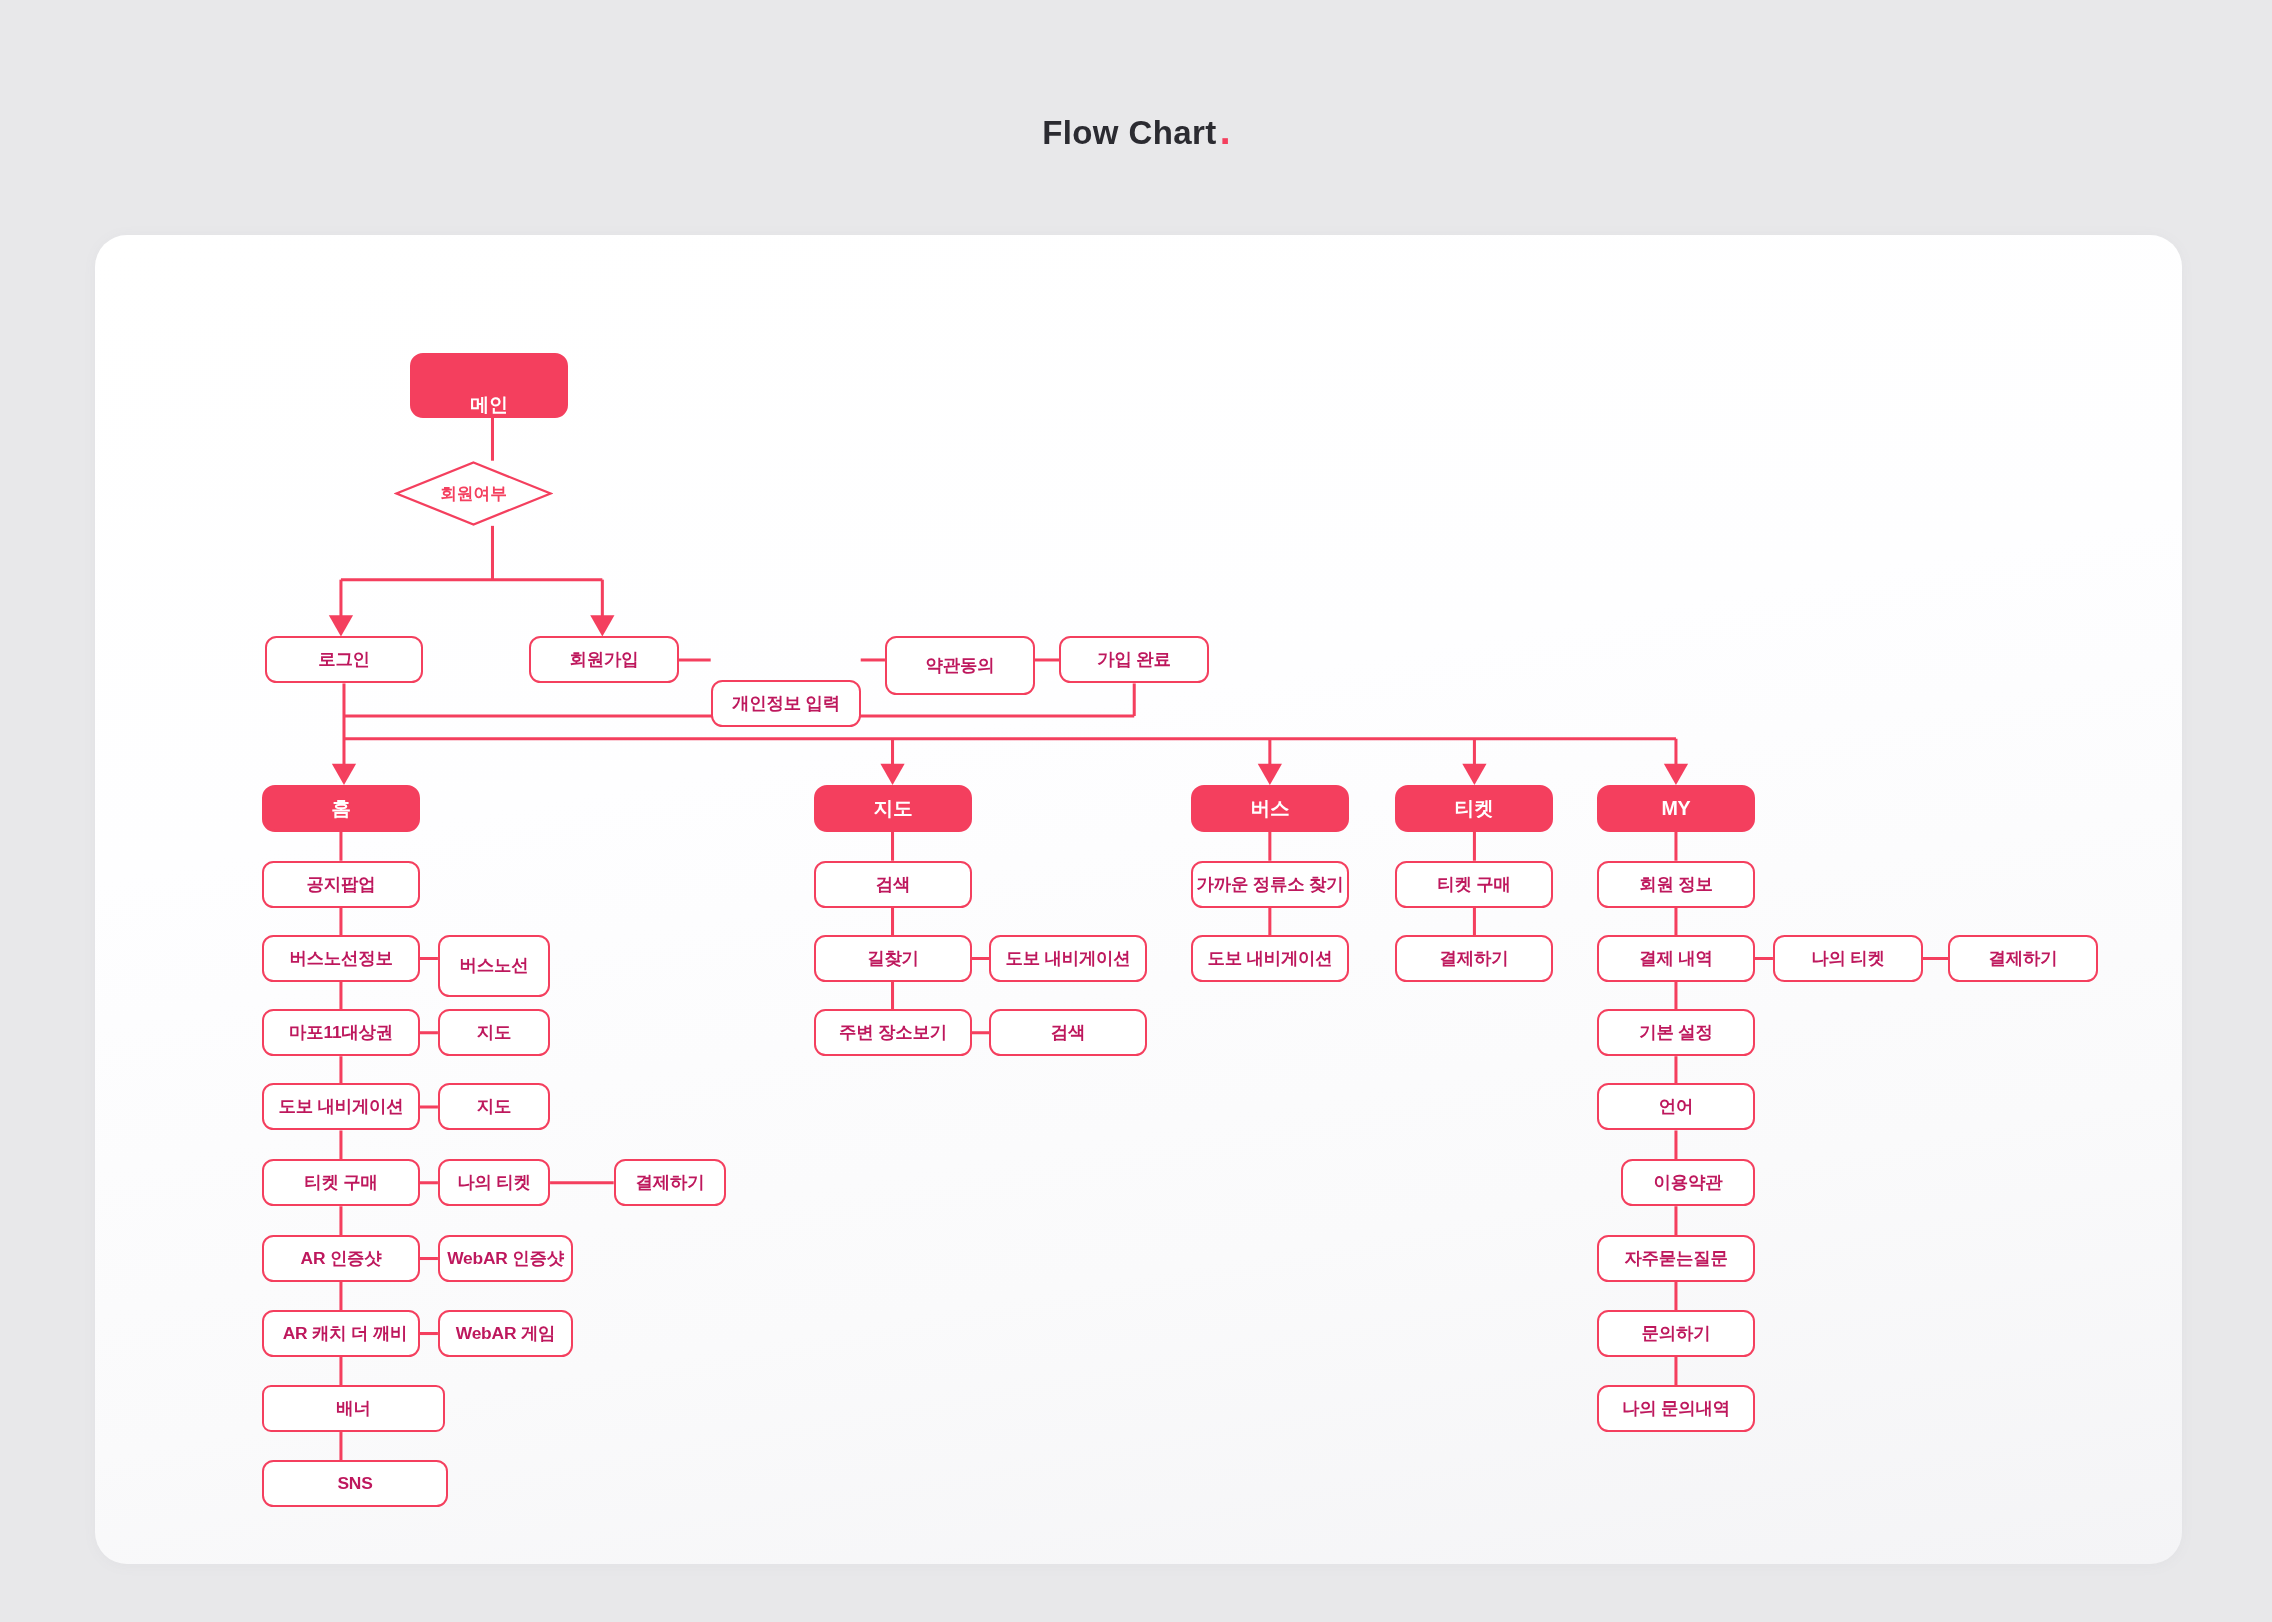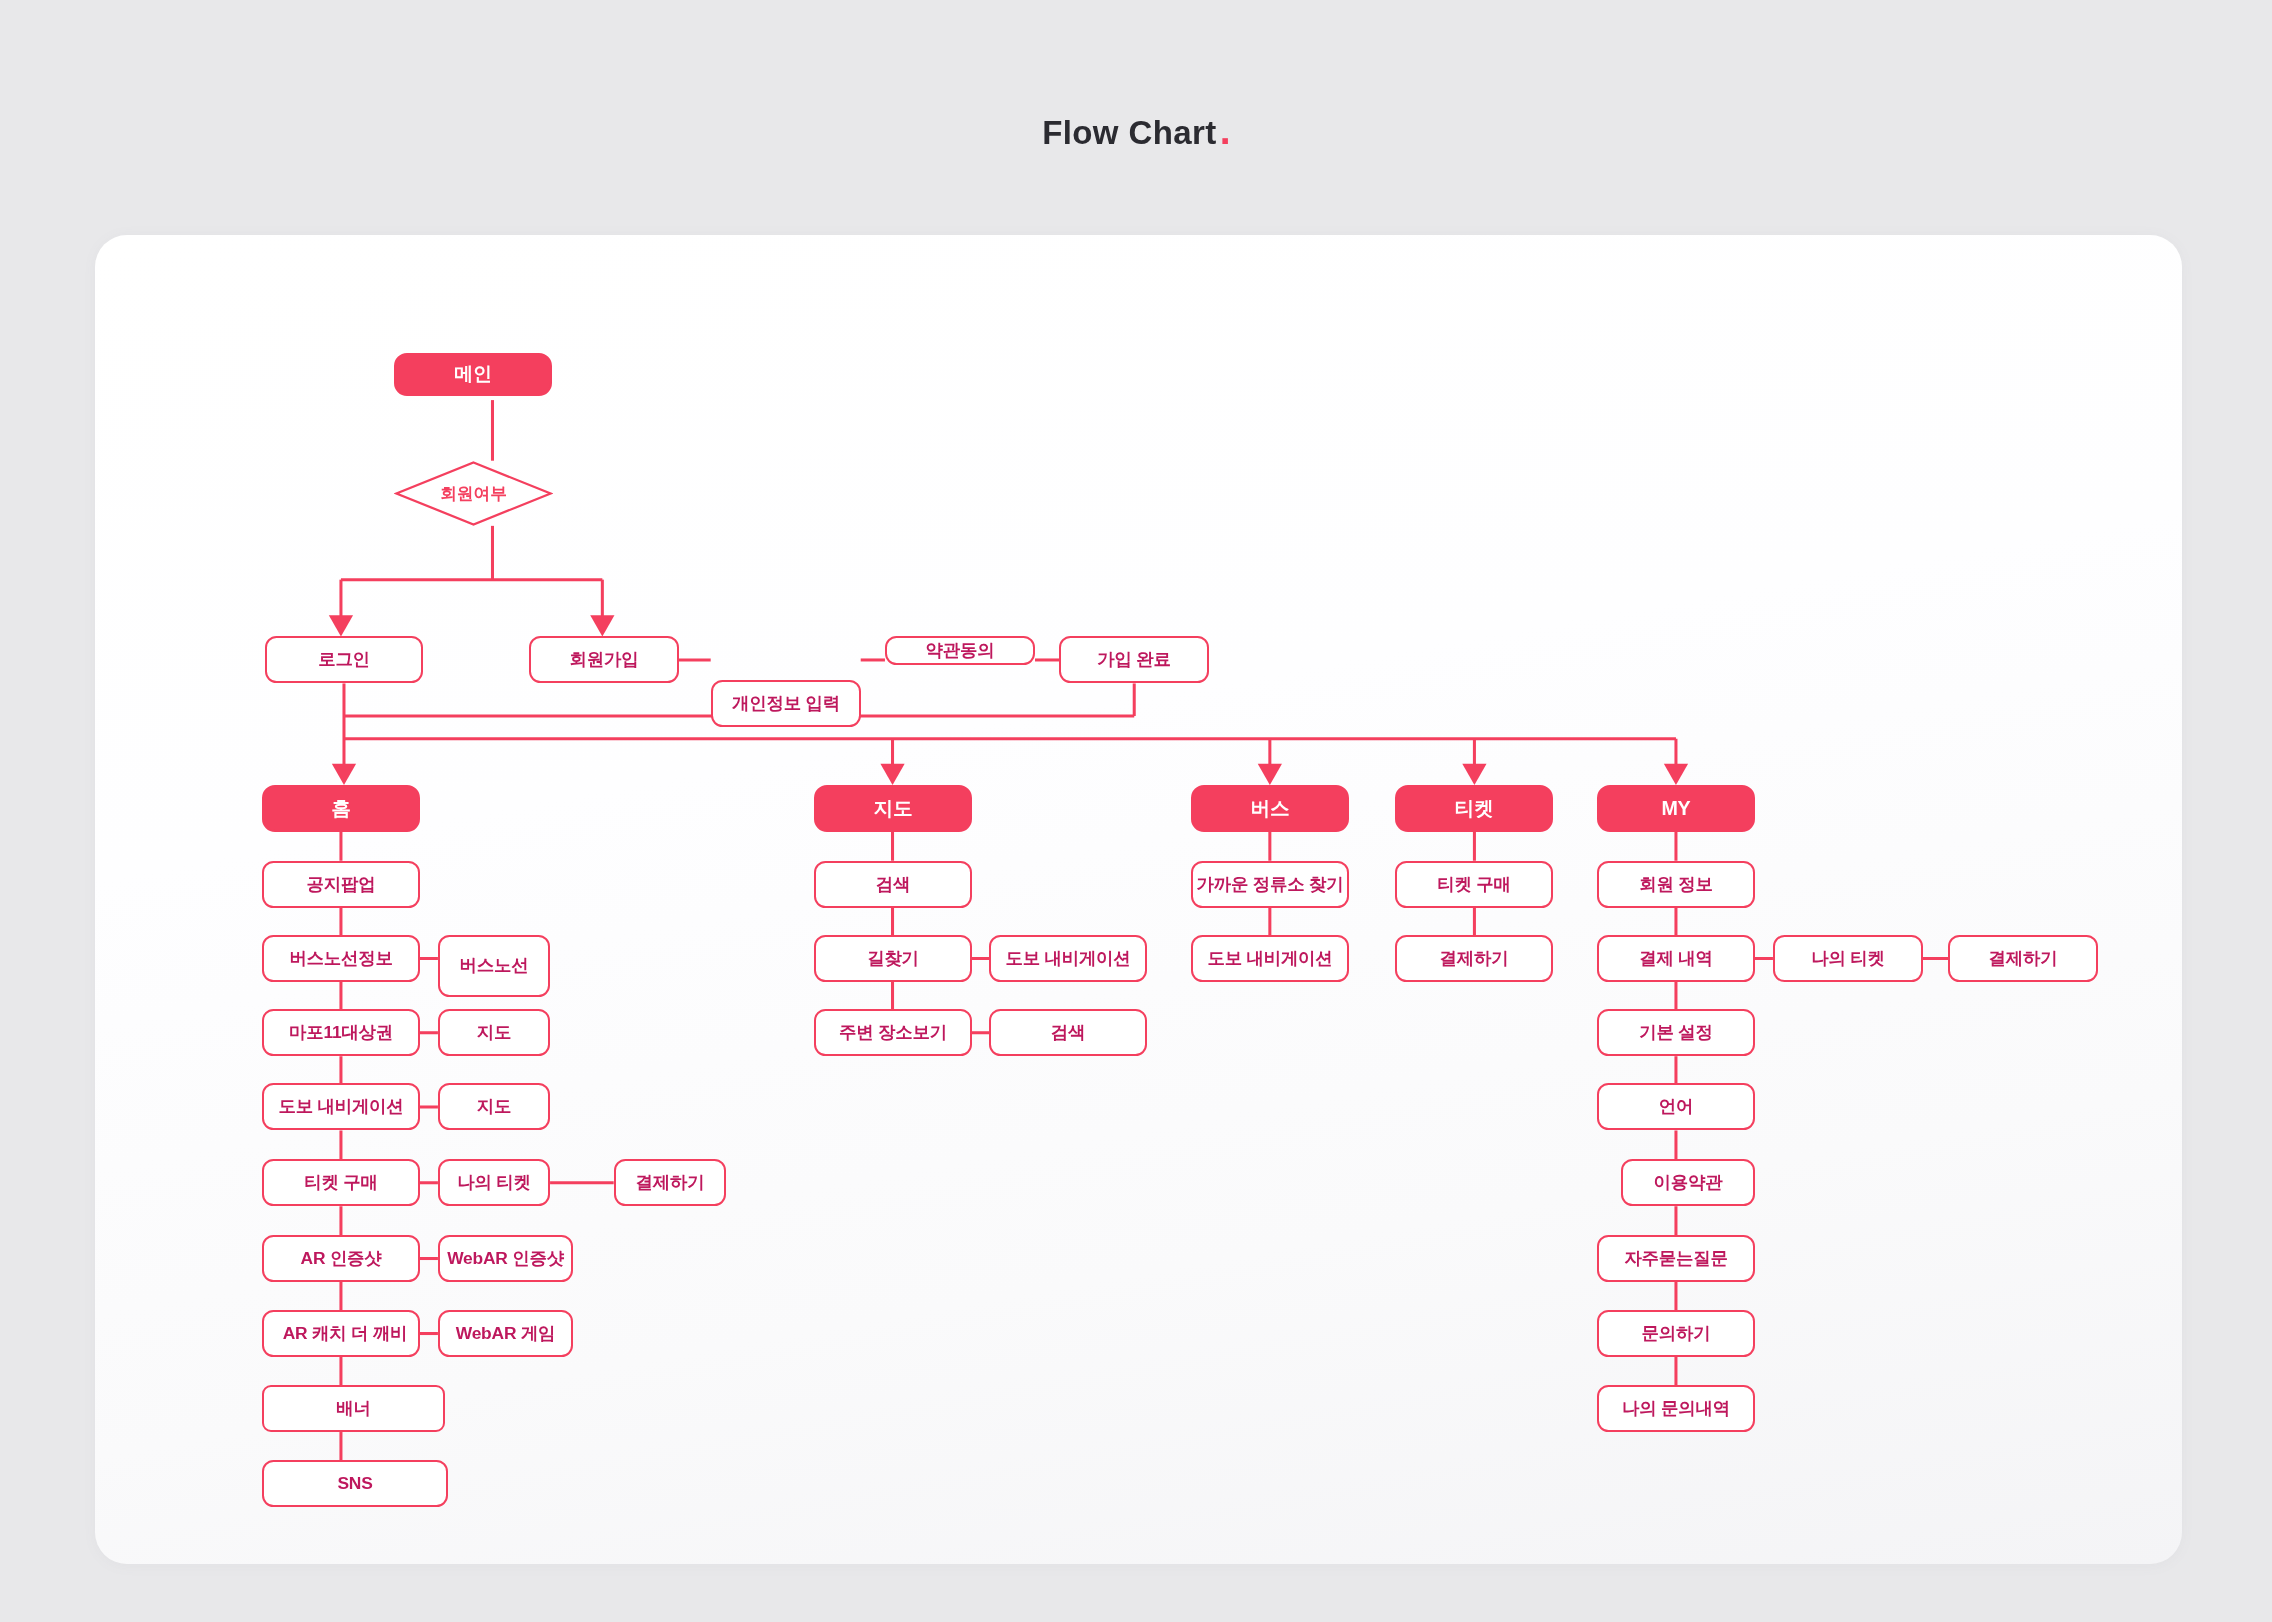--- a/index.html
+++ b/index.html
@@ -202,33 +202,33 @@
 </svg>
 
 <div class="diamond-wrap" id="diamond-memberq" style="left: 394px; top: 461px; width: 159px; height: 65px;">
   <svg width="159" height="65" viewBox="0 0 210 86" xmlns="http://www.w3.org/2000/svg">
     <polygon points="105,2 207,43 105,84 3,43" fill="#ffffff" stroke="#f43f5e" stroke-width="3"></polygon>
   </svg>
   <div class="diamond-label">회원여부</div>
 </div>
 
 <div id="node-layer">
-    <div class="node outline filled root" style="left: 394px; top: 353px; width: 158px; height: 43px;">
+    <div class="node outline filled root" style="left: 410px; top: 353px; width: 158px; height: 65px; align-items: flex-end;">
       <span>메인</span>
     </div>
     <div class="node outline" style="left: 265px; top: 636px; width: 158px; height: 47px;">
       <span>로그인</span>
     </div>
     <div class="node outline" style="left: 529px; top: 636px; width: 150px; height: 47px;">
       <span>회원가입</span>
     </div>
     <div class="node outline" style="left: 711px; top: 636px; width: 150px; height: 47px; margin-top: 44px;">
       <span>개인정보 입력</span>
     </div>
-    <div class="node outline" style="left: 885px; top: 636px; width: 150px; height: 29px;">
+    <div class="node outline" style="left: 885px; top: 636px; width: 150px; height: 59px;">
       <span>약관동의</span>
     </div>
     <div class="node outline" style="left: 1059px; top: 636px; width: 150px; height: 47px;">
       <span>가입 완료</span>
     </div>
     <div class="node filled section" style="left: 262px; top: 785px; width: 158px; height: 47px;">
       <span>홈</span>
     </div>
     <div class="node filled section" style="left: 814px; top: 785px; width: 158px; height: 47px;">
       <span>지도</span>

